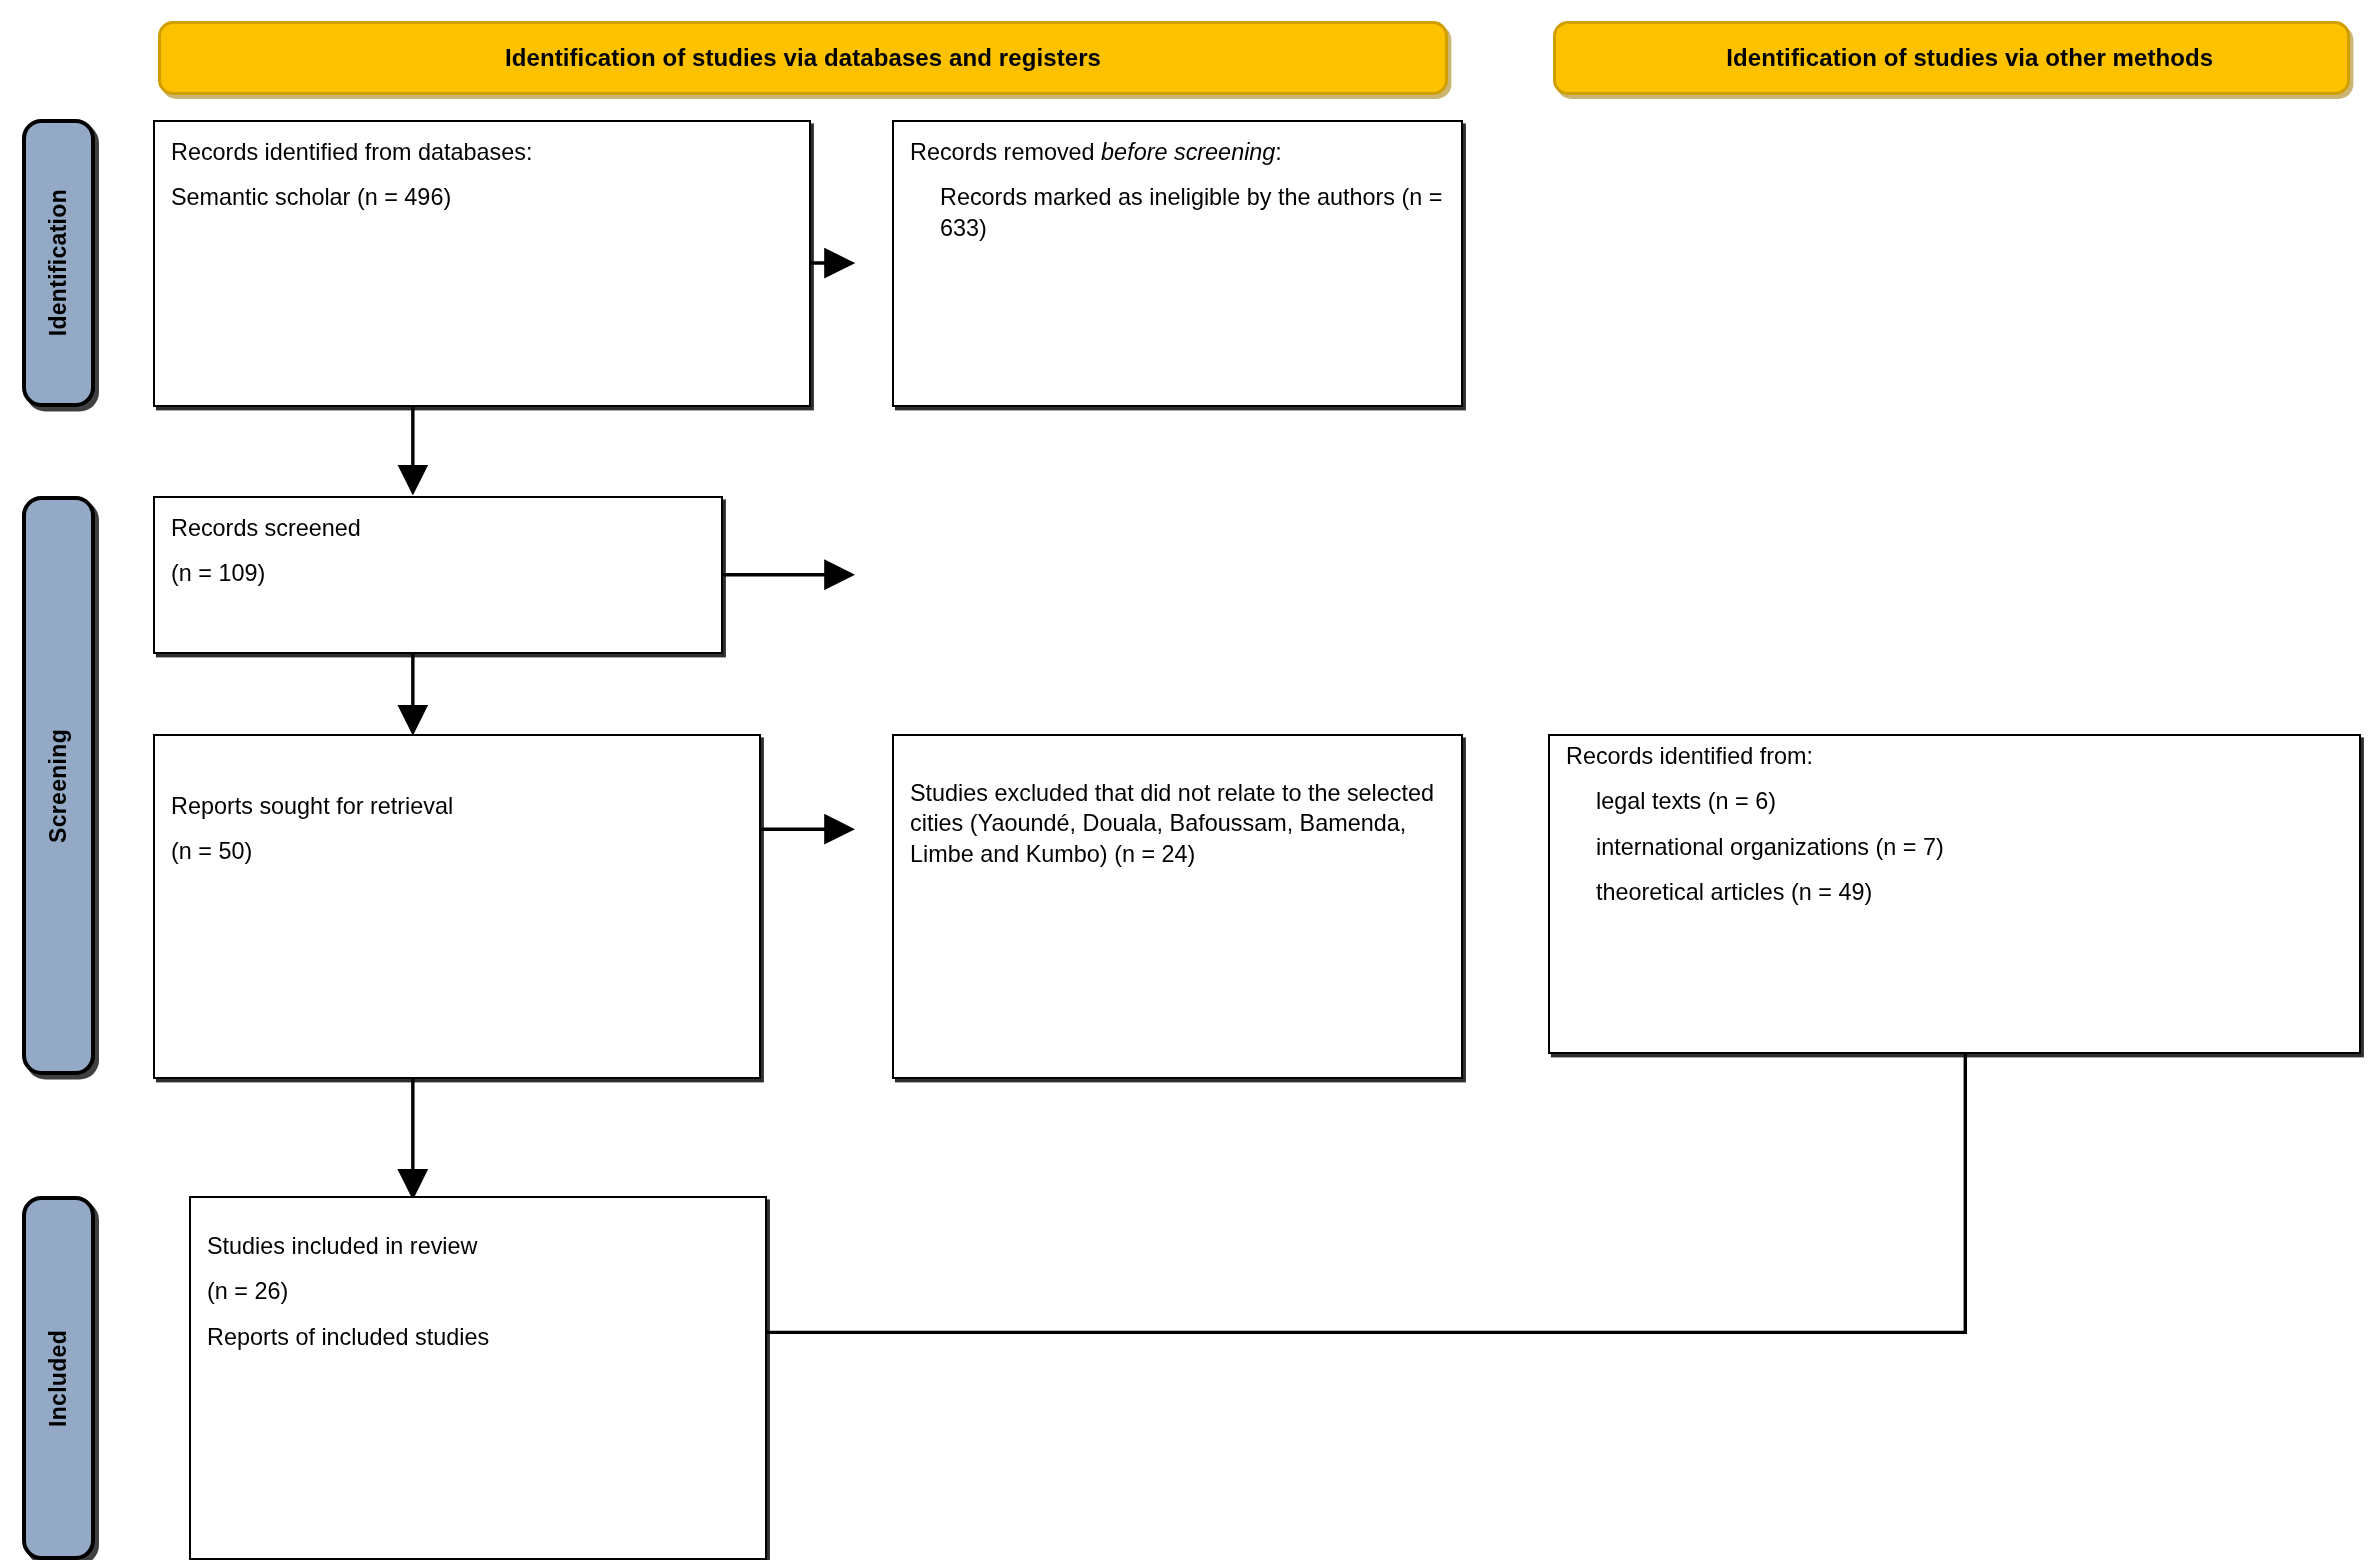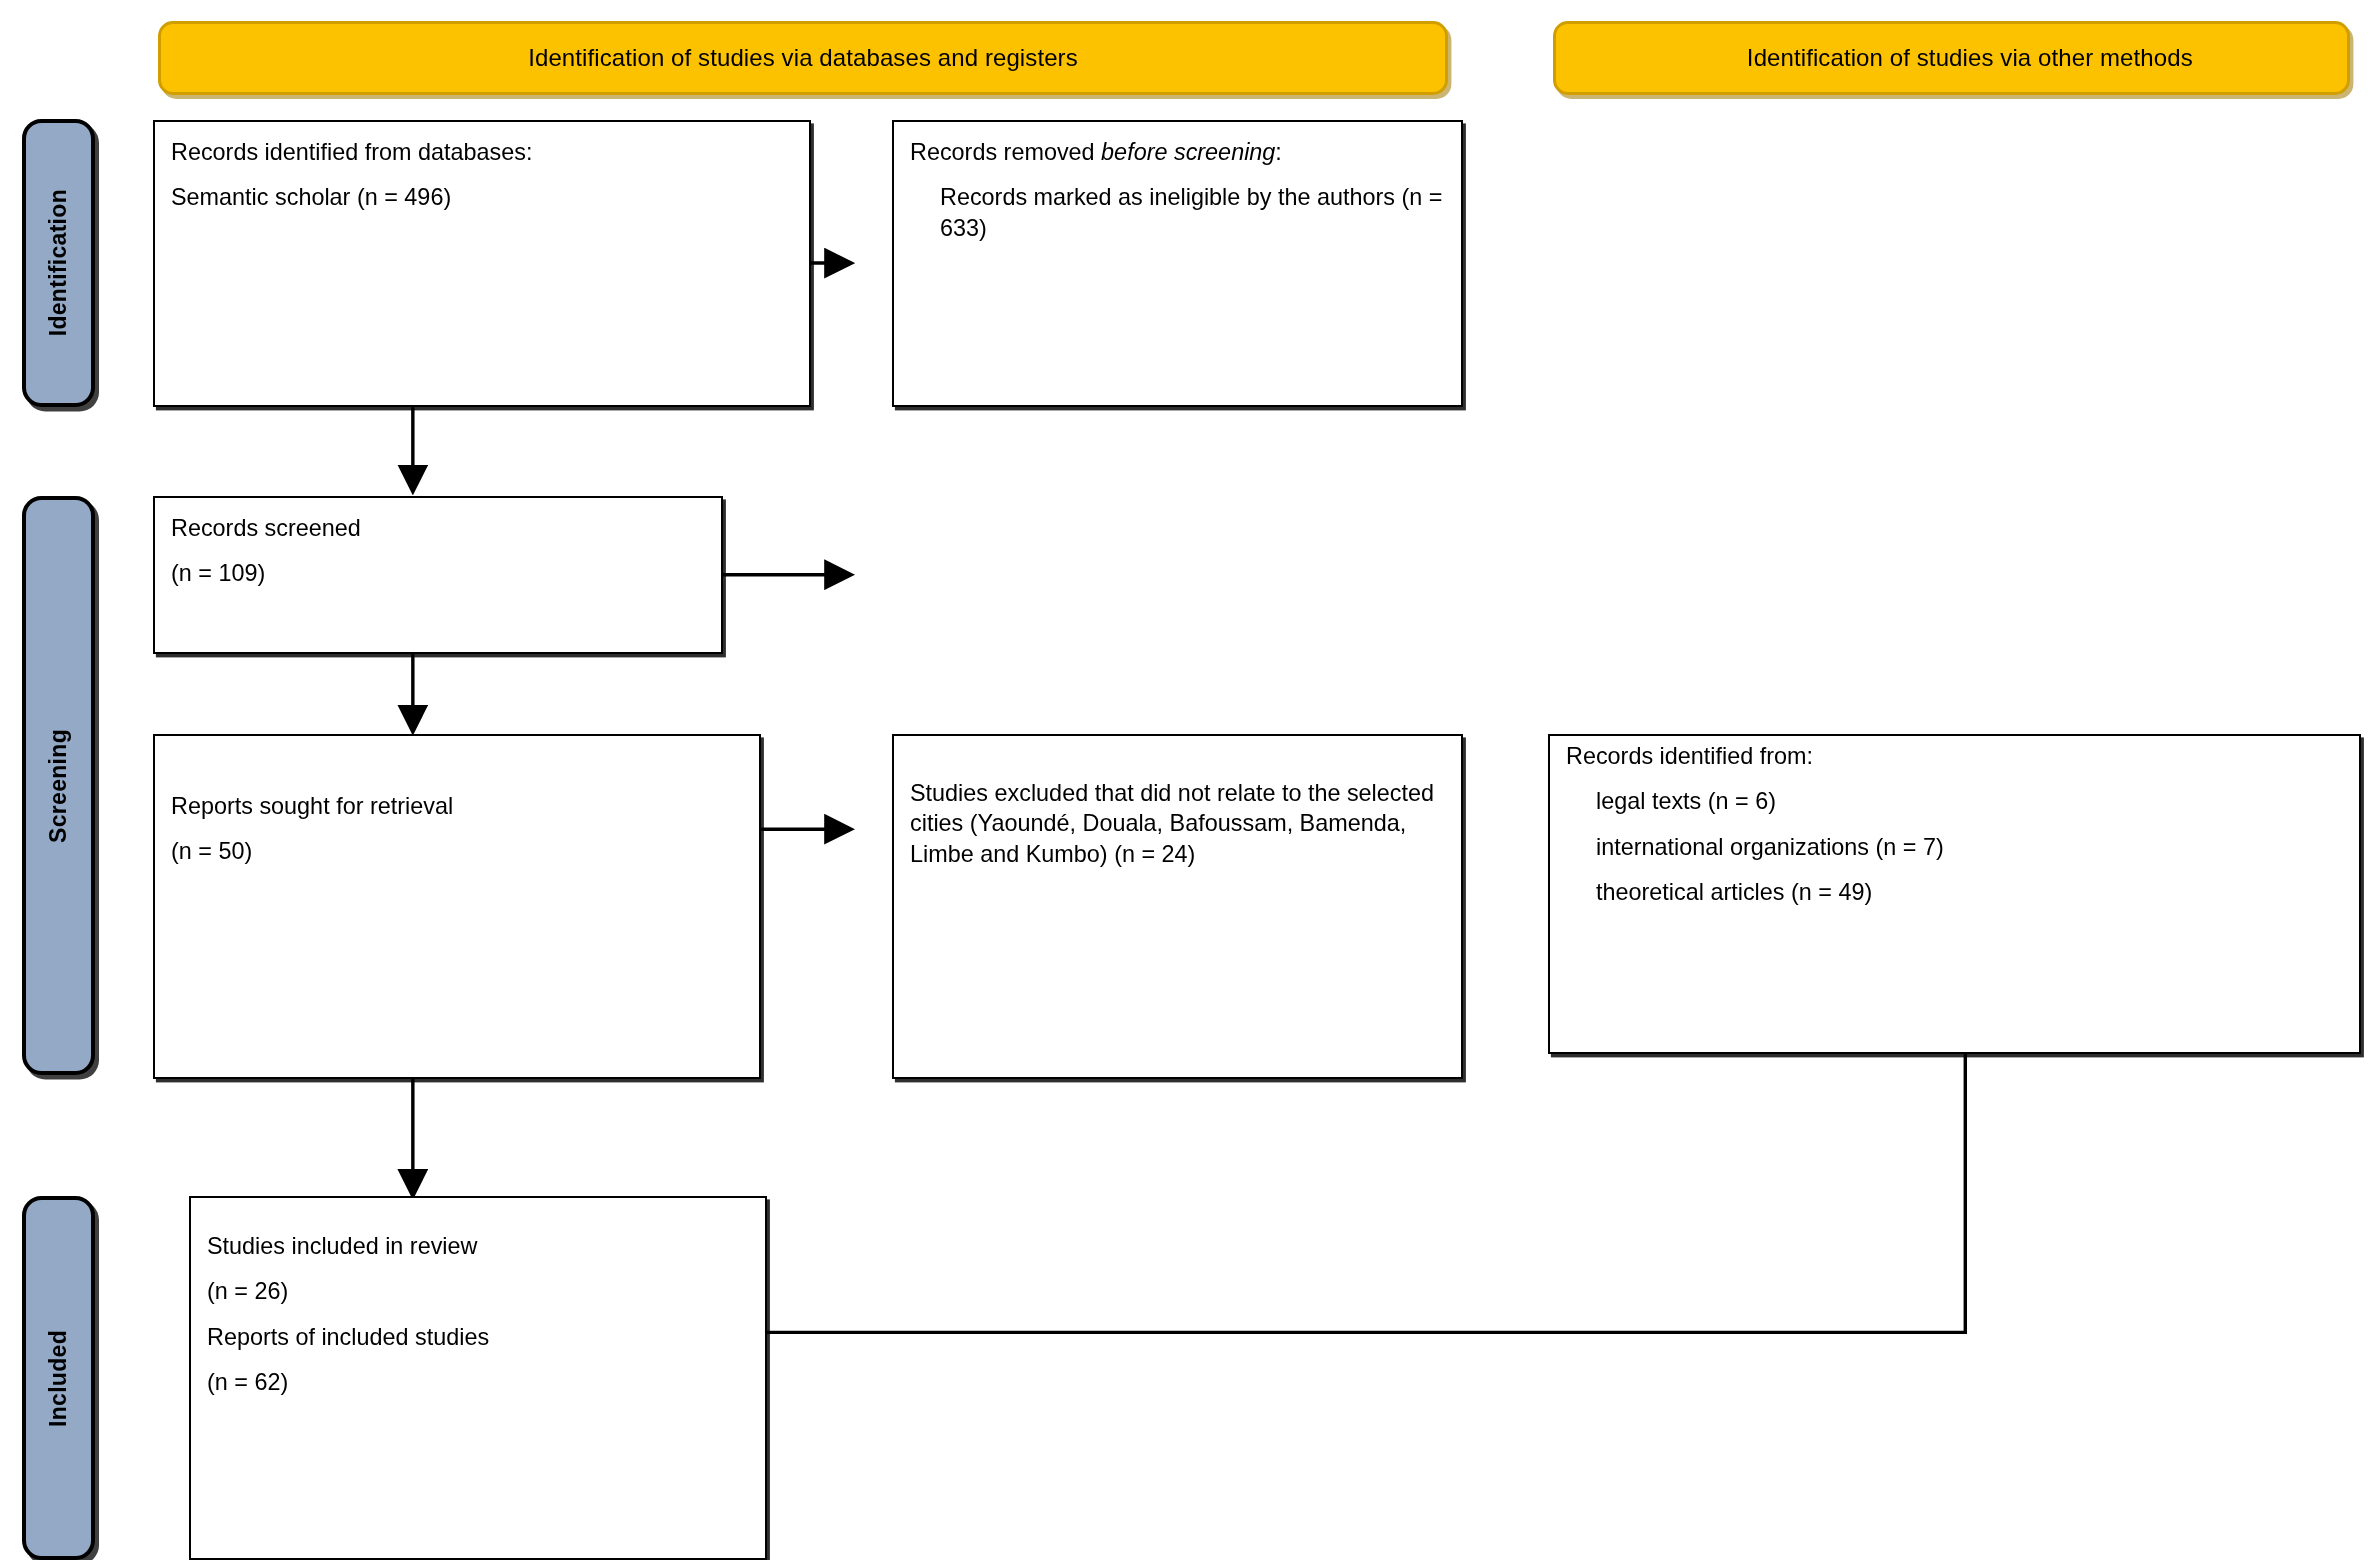--- a/index.html
+++ b/index.html
@@ -23,21 +23,21 @@
     position: absolute;
     background: #FCC200;
     border: 3.4px solid #D19E00;
     border-radius: 15px;
     box-shadow: 3.4px 4px 0 0 rgba(160,120,0,0.55);
     display: flex;
     align-items: center;
     justify-content: center;
     text-align: center;
     color: #000000;
-    font-weight: normal;
+    font-weight: bold;
     font-size: 24px;
     letter-spacing: 0.1px;
     box-sizing: border-box;
     padding: 0 11.4px;
   }
 
   
   .phase-label {
     position: absolute;
     background: #93A9C6;
@@ -147,21 +147,20 @@
 
   <div class="node-box" style="left:153px; top:734px; width:608px; height:345px; padding-top:55px;">
     <p>Reports sought for retrieval</p>
     <p>(n = 50)</p>
   </div>
 
   <div class="node-box" style="left:153px; top:1196px; width:578px; height:364px; padding-top:33px;margin-left:36px;">
     <p>Studies included in review</p>
     <p>(n = 26)</p>
     <p>Reports of included studies</p>
-    <p>(n = 62)</p>
   </div>
 
   <div class="node-box" style="left:892px; top:120px; width:571px; height:287px;">
     <p>
       <span>Records removed </span><em>before screening</em><span>:</span>
     </p>
     <p class="indent">Records marked as ineligible by the authors (n = 633)</p>
   </div>
 
 

